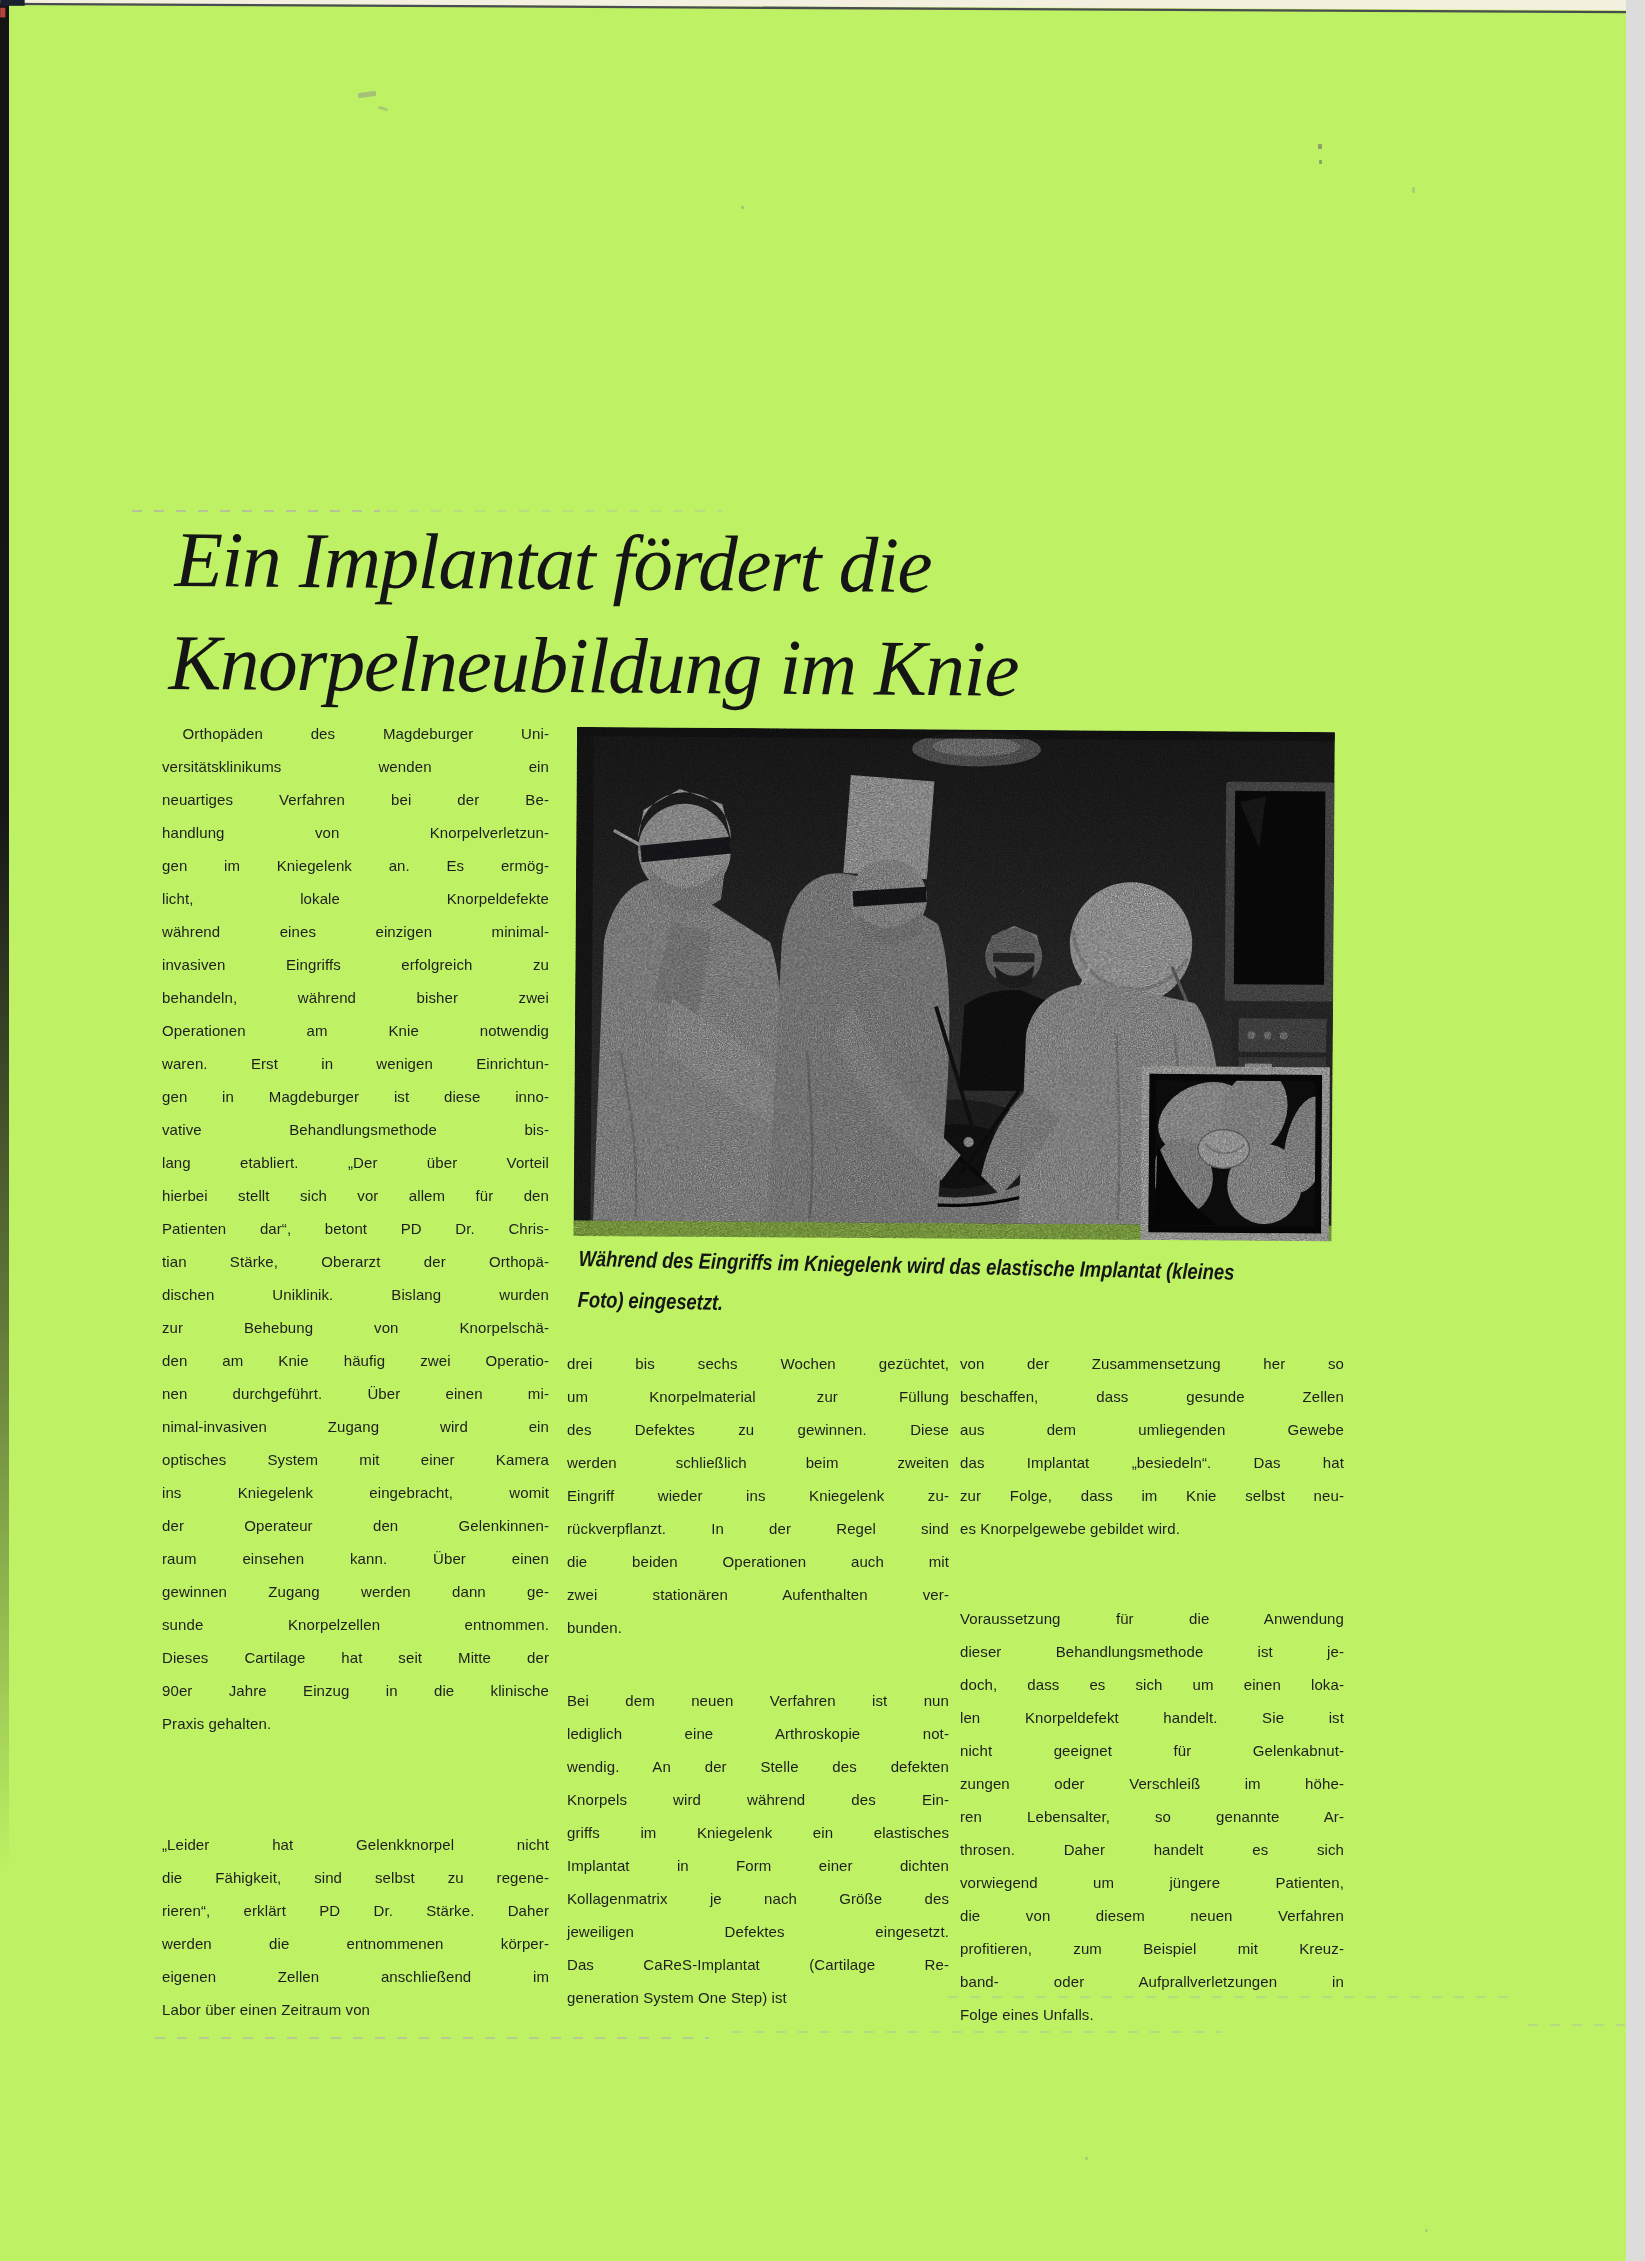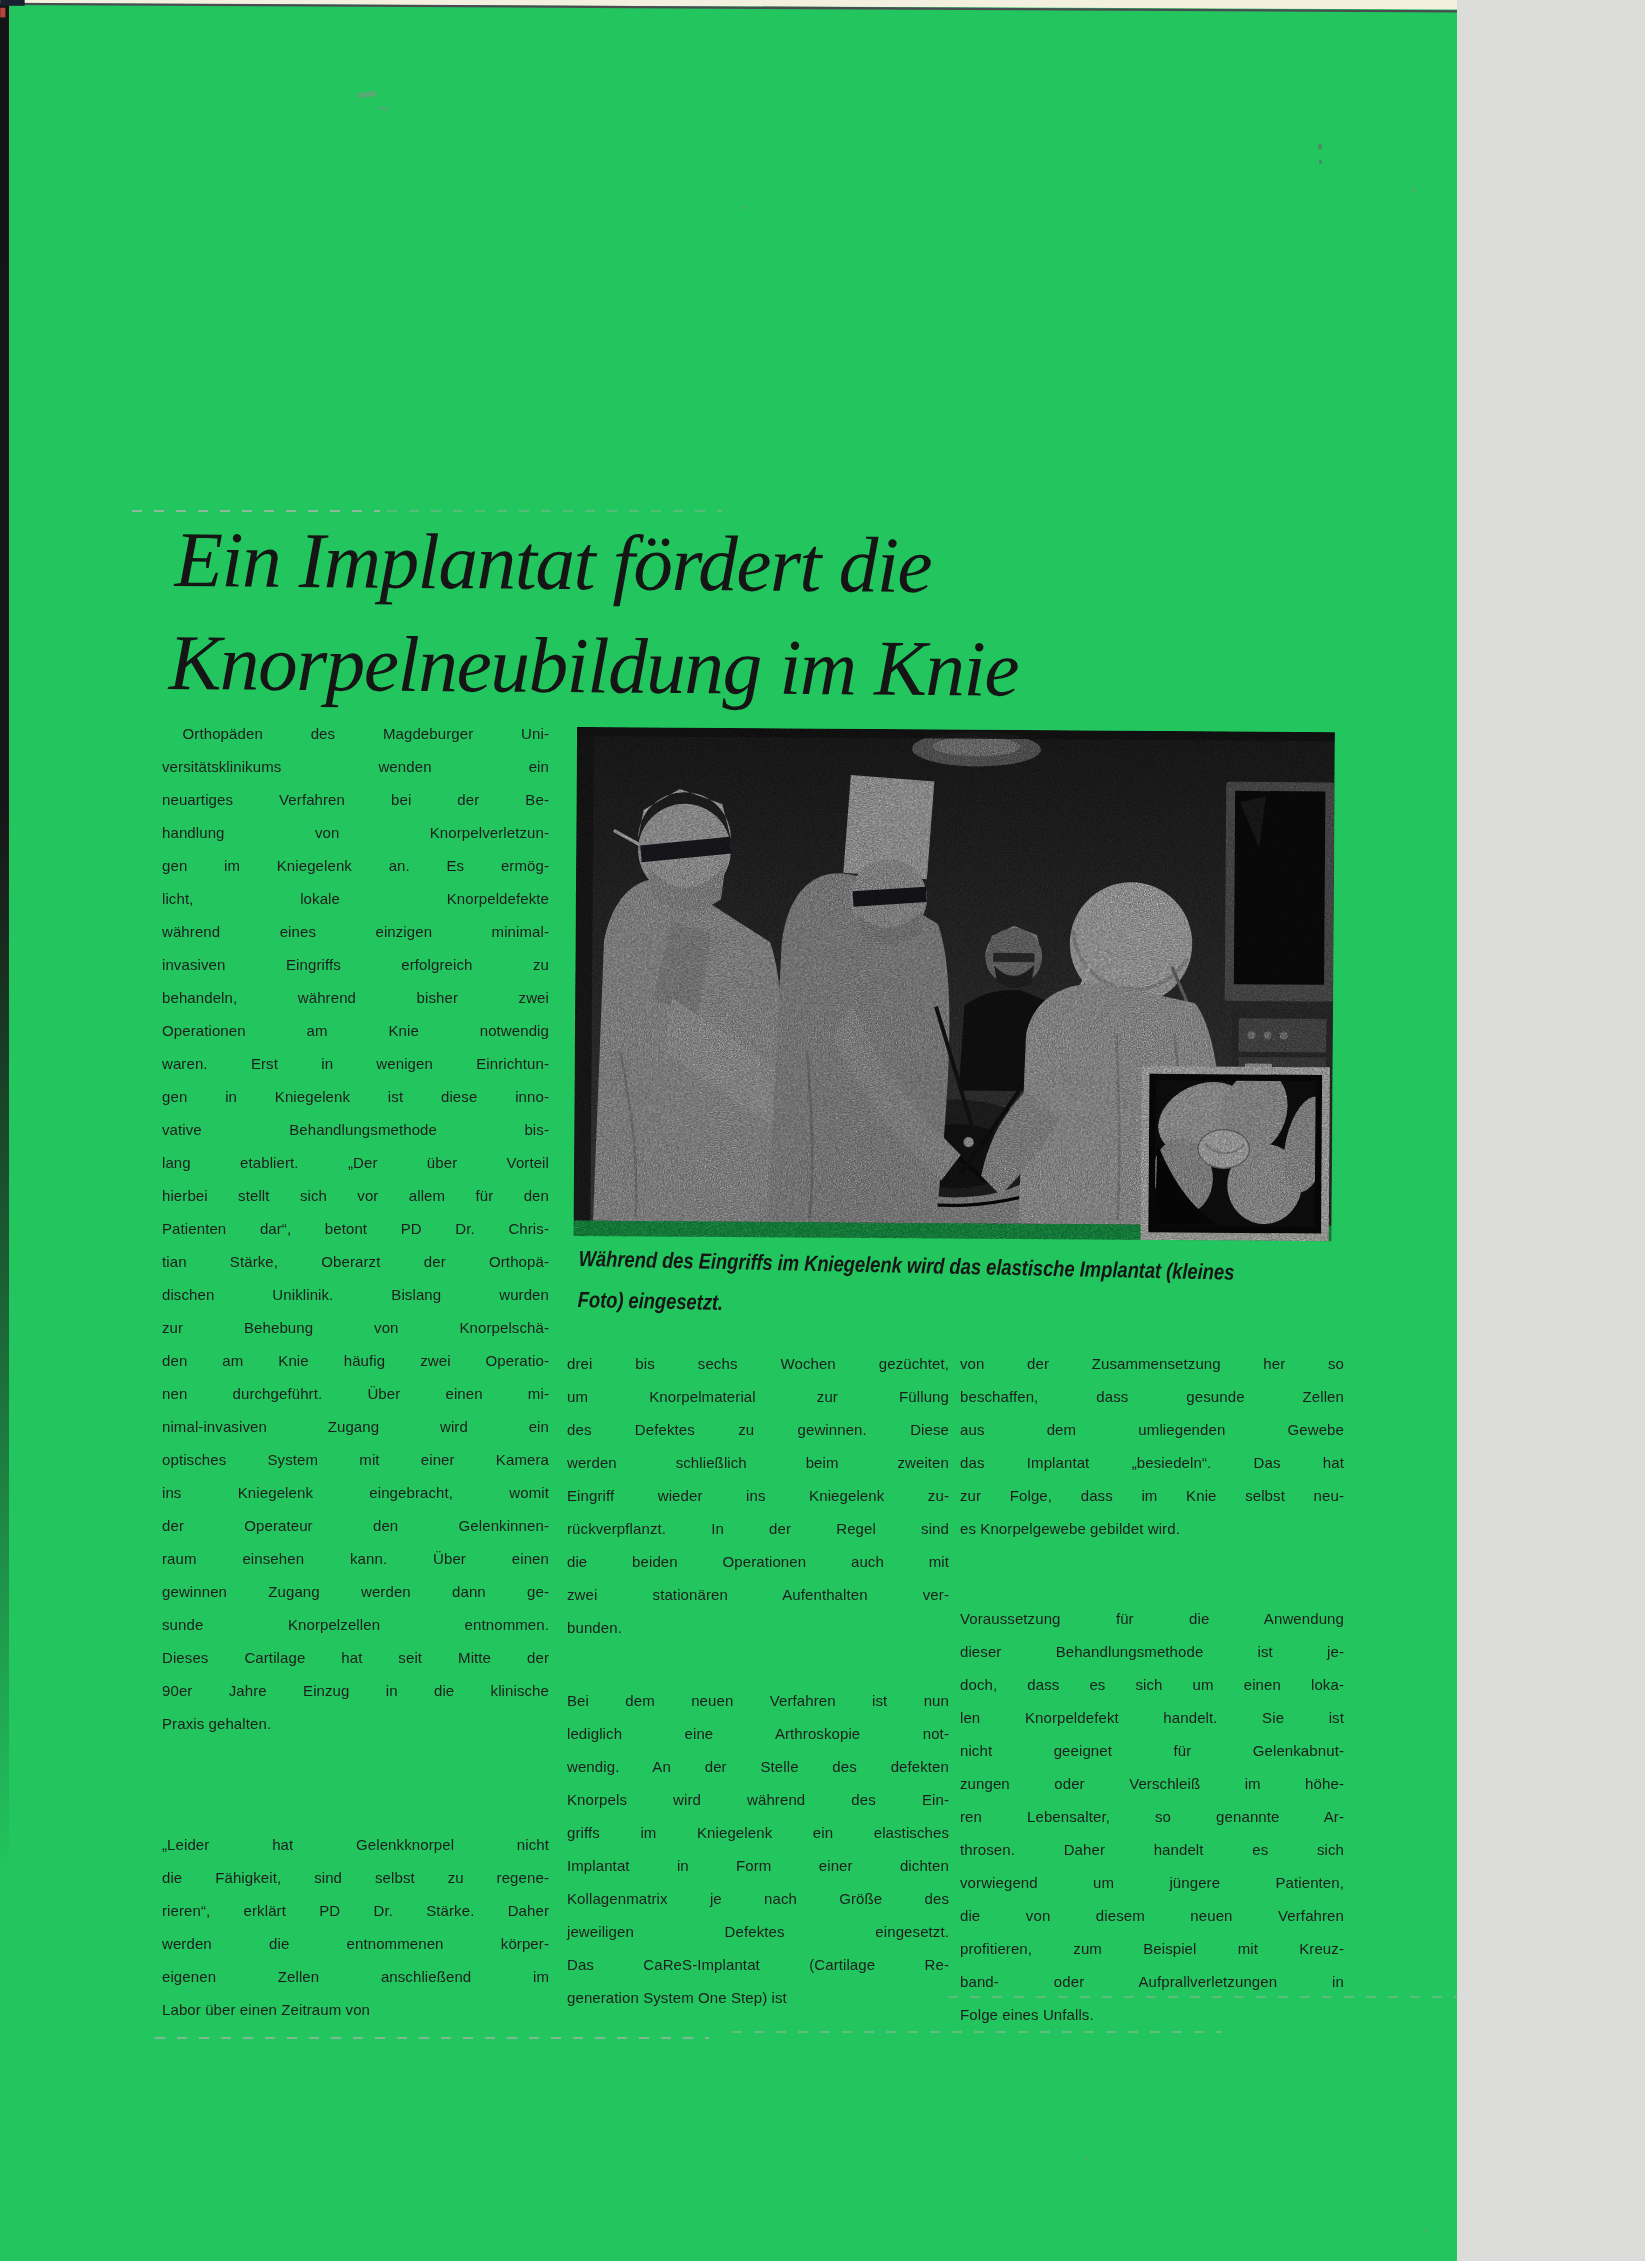--- a/index.html
+++ b/index.html
@@ -1,19 +1,19 @@
 <!DOCTYPE html>
 <html style="font-size:10.3px"><head>
 <meta charset="utf-8">
 <style>
   html,body{margin:0;padding:0;background:#dcdcda;}
   .page{
     position:relative;
-    width:1457px;height:2261px;
-    background:#22c55e;
+    width:1626px;height:2261px;
+    background:#bef264;
     overflow:hidden;
     font-family:"Liberation Sans","DejaVu Sans",sans-serif;
     color:#1c1c1c;
   }
   
   .left-edge{
     position:absolute;left:0;top:0;width:9px;height:2127px;
     background:linear-gradient(to bottom,#141414 0%,#161616 38%,rgba(22,22,22,.55) 62%,rgba(22,22,22,0) 88%);
   }
   .top-strip{position:absolute;left:0;top:0;width:1645px;height:58px;pointer-events:none;}
@@ -239,21 +239,21 @@
         <div class="tline">versitätsklinikums  wenden  ein</div>
         <div class="tline">neuartiges Verfahren bei der Be-</div>
         <div class="tline">handlung von Knorpelverletzun-</div>
         <div class="tline">gen im Kniegelenk an. Es ermög-</div>
         <div class="tline">licht,  lokale  Knorpeldefekte</div>
         <div class="tline">während eines einzigen minimal-</div>
         <div class="tline">invasiven Eingriffs erfolgreich zu</div>
         <div class="tline">behandeln, während bisher zwei</div>
         <div class="tline">Operationen am Knie notwendig</div>
         <div class="tline">waren. Erst in wenigen Einrichtun-</div>
-        <div class="tline">gen in Kniegelenk ist diese inno-</div>
+        <div class="tline">gen in Magdeburger ist diese inno-</div>
         <div class="tline">vative Behandlungsmethode bis-</div>
         <div class="tline">lang etabliert. „Der über Vorteil</div>
         <div class="tline">hierbei stellt sich vor allem für den</div>
         <div class="tline">Patienten dar“, betont PD Dr. Chris-</div>
         <div class="tline">tian Stärke, Oberarzt der Orthopä-</div>
         <div class="tline">dischen Uniklinik. Bislang wurden</div>
         <div class="tline">zur Behebung von Knorpelschä-</div>
         <div class="tline">den am Knie häufig zwei Operatio-</div>
         <div class="tline">nen durchgeführt. Über einen mi-</div>
         <div class="tline">nimal-invasiven Zugang wird ein</div>

